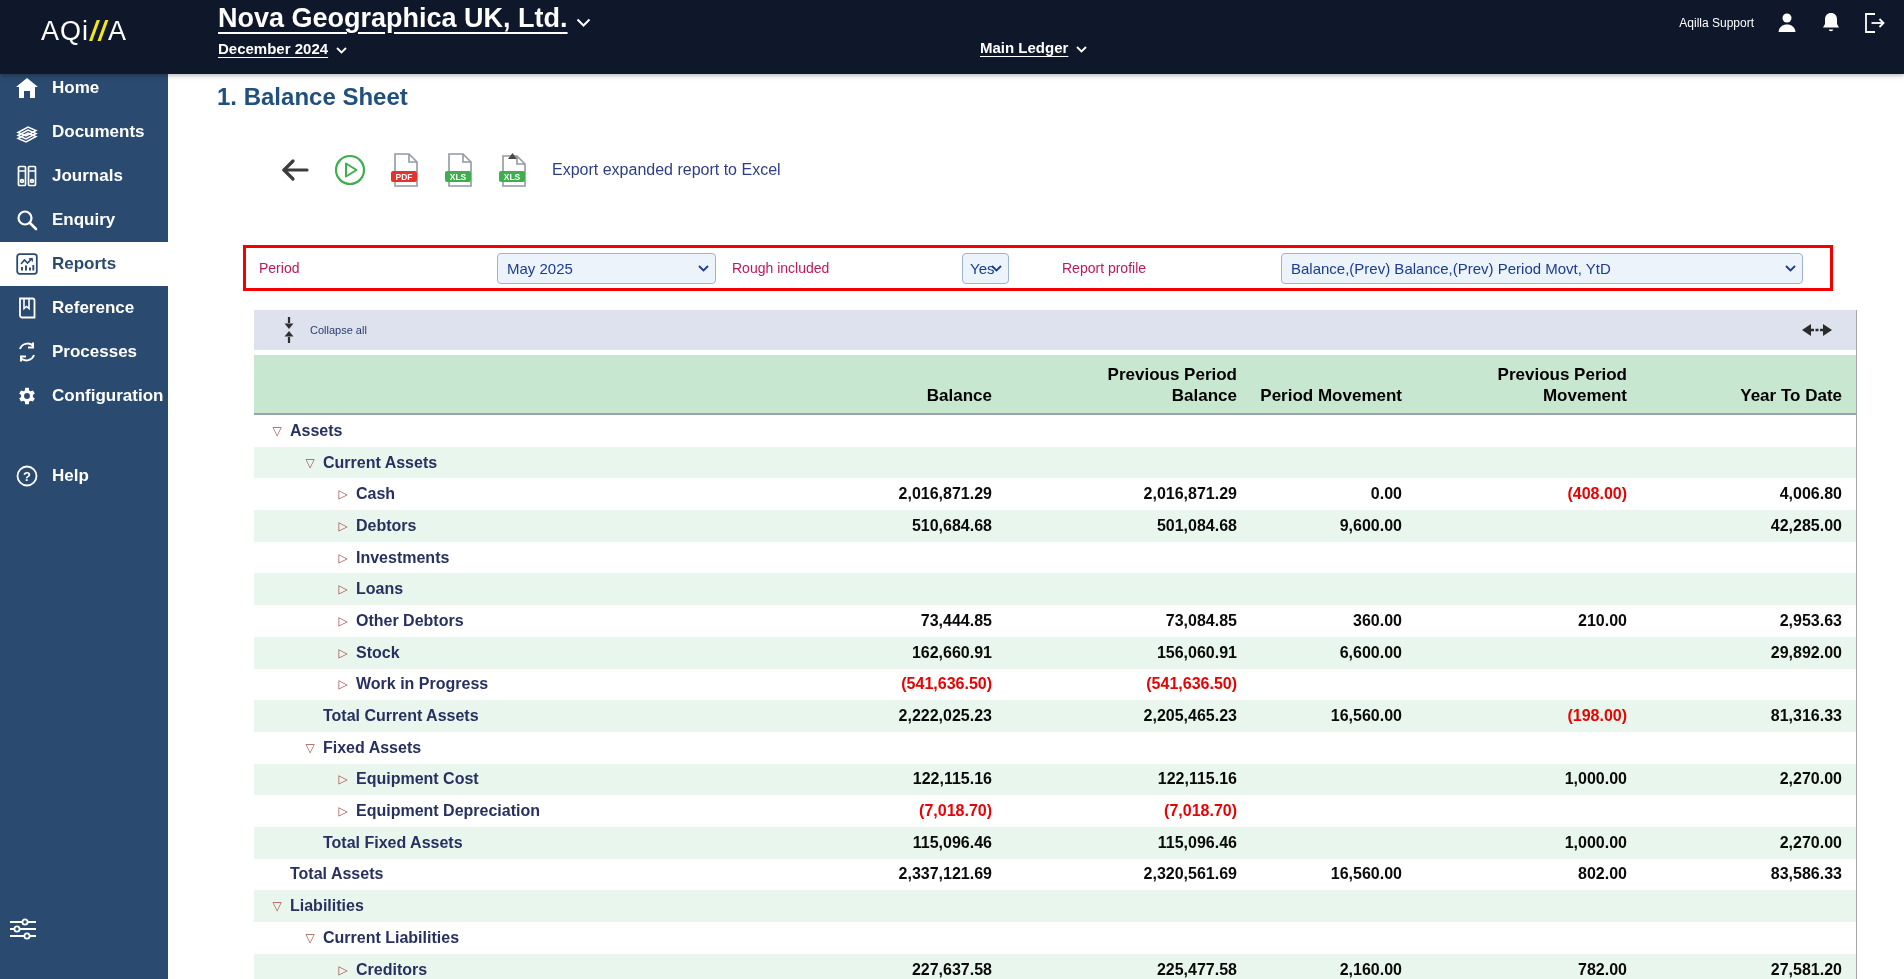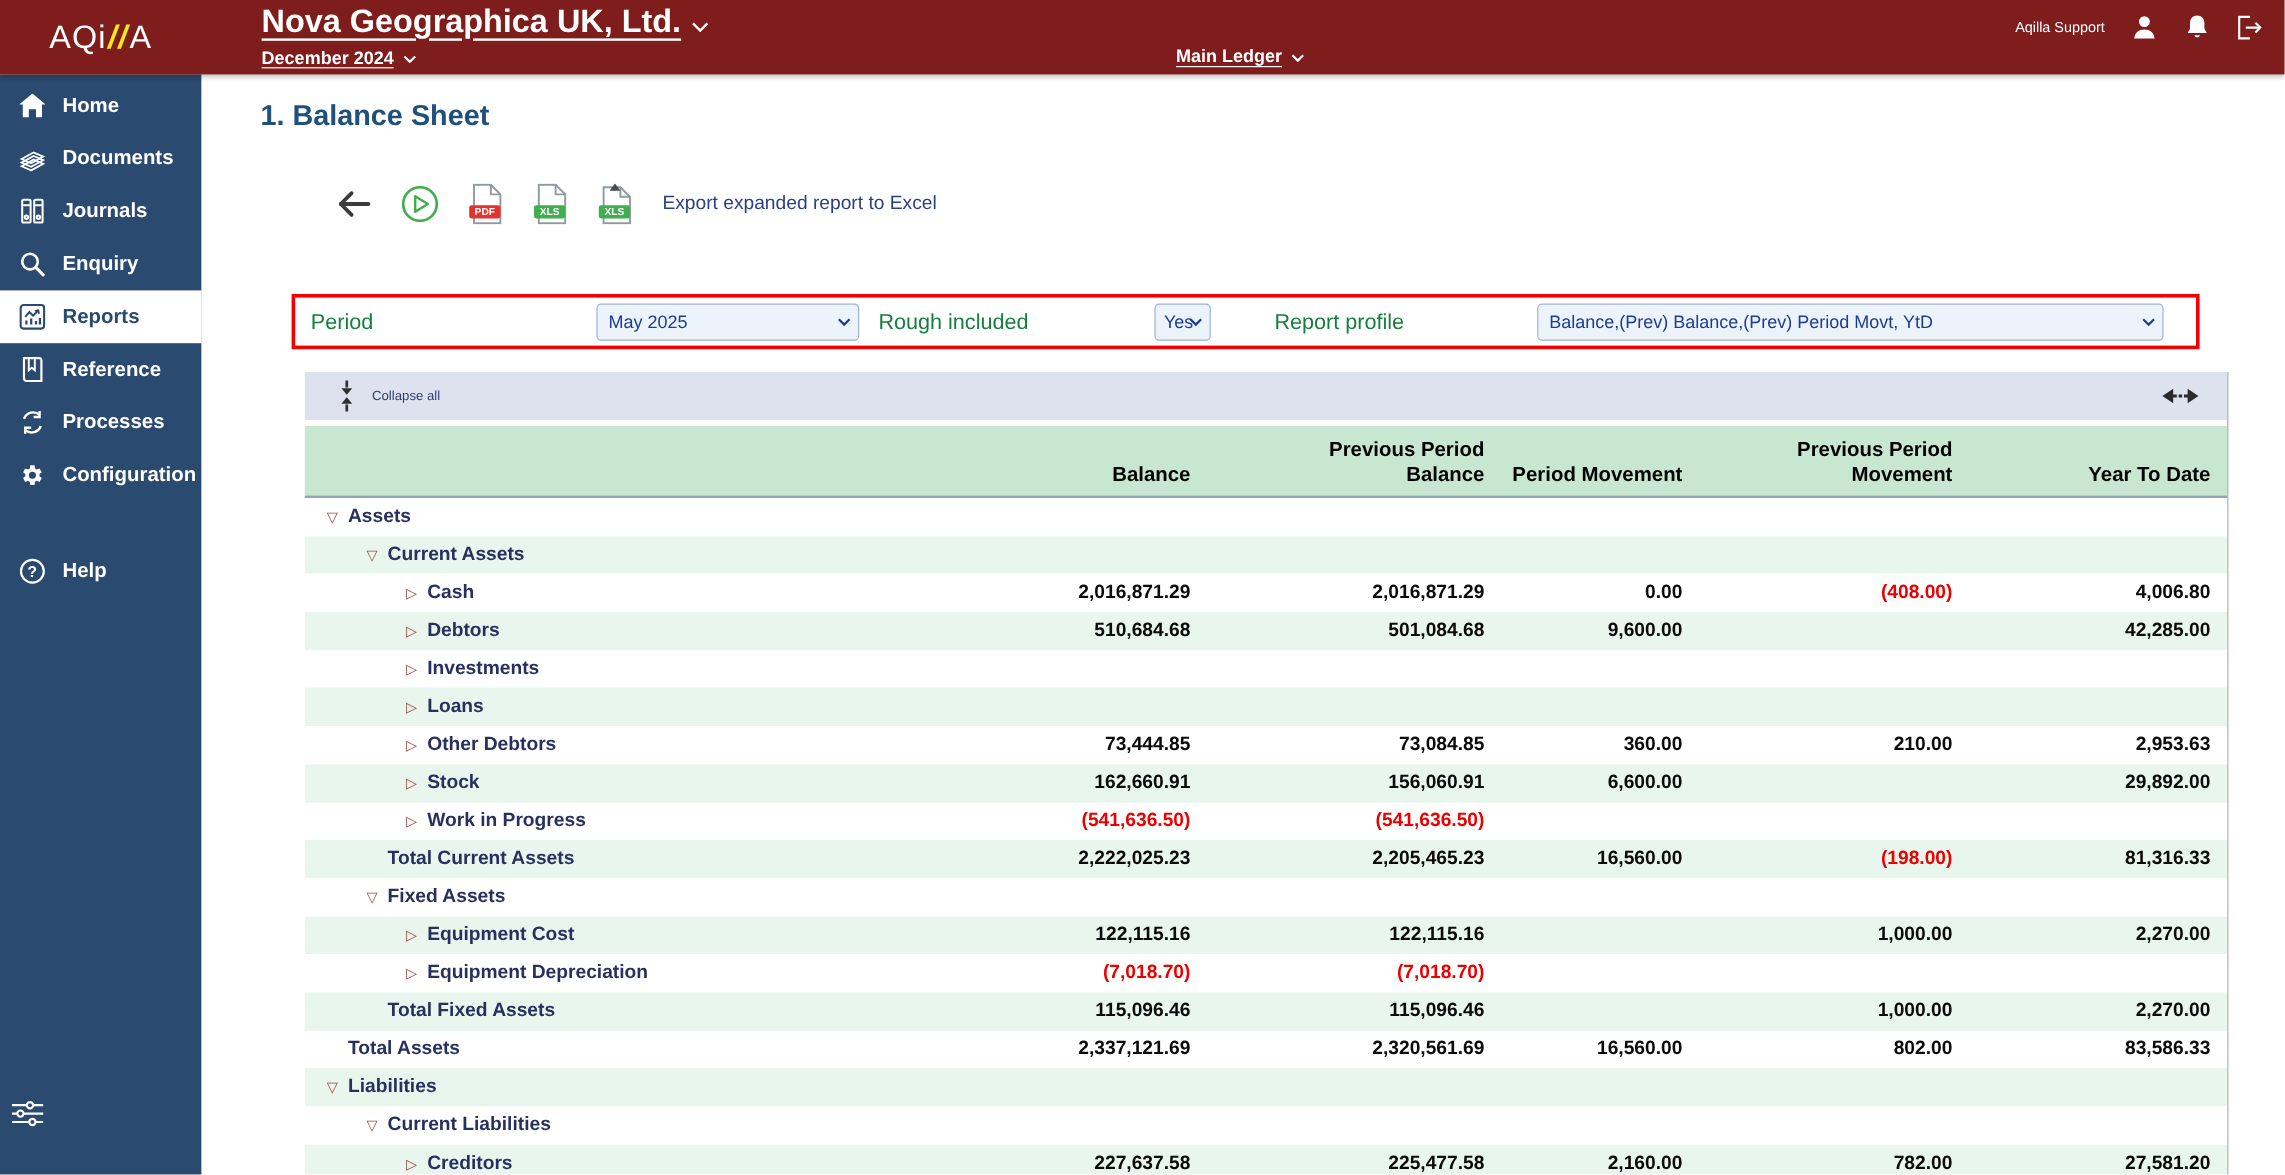--- a/index.html
+++ b/index.html
@@ -1,20 +1,20 @@
 <!DOCTYPE html>
 <html><head>
 <meta charset="utf-8">
 <style>
   html,body{margin:0;padding:0;background:#fff;}
   .app{position:relative;width:1904px;height:979px;overflow:hidden;
        font-family:"Liberation Sans",sans-serif;background:#fff;}
 
   
-  .topbar{position:absolute;left:0;top:0;width:1904px;height:62px;background:#7f1d1d;
+  .topbar{position:absolute;left:0;top:0;width:1904px;height:74px;background:#0f172a;
           color:#fff;z-index:5;box-shadow:0 2px 4px rgba(0,0,0,.25);}
   .logo{position:absolute;left:0;top:0;width:168px;height:62px;display:flex;align-items:center;
         justify-content:center;font-size:27px;letter-spacing:1px;color:#fff;cursor:pointer;}
   .logo .slash{color:#f2e71d;font-style:italic;font-weight:bold;padding:0 1px;}
   .company{position:absolute;left:218px;top:3px;font-size:27px;font-weight:bold;cursor:pointer;}
   .company .txt{text-decoration:underline;text-underline-offset:5px;}
   .period-top{position:absolute;left:218px;top:40px;font-size:15px;font-weight:bold;cursor:pointer;}
   .ledger{position:absolute;left:980px;top:39px;font-size:15px;font-weight:bold;cursor:pointer;}
   .period-top .txt,.ledger .txt{text-decoration:underline;text-underline-offset:3px;}
   .chev{display:inline-block;margin-left:8px;color:#fff;}
@@ -37,21 +37,21 @@
         overflow:hidden;box-sizing:border-box;padding-left:49px;}
   .page-title{margin:21px 0 0 0;font-size:24px;font-weight:bold;color:#20507c;}
   .toolbar{margin-top:42px;margin-left:63px;display:flex;align-items:center;gap:24px;height:34px;}
   .tool{display:inline-flex;align-items:flex-end;cursor:pointer;}
   .tool.back{color:#3c3c3c;}
   .export-label{font-size:16px;color:#2b3f85;margin-left:0px;}
 
   
   .filter-bar{margin-top:58px;margin-left:26px;width:1590px;height:46px;border:3px solid #f40000;
               box-sizing:border-box;display:flex;align-items:center;background:#fff;}
-  .flabel{font-size:18px;color:#15803d;white-space:nowrap;}
+  .flabel{font-size:14px;color:#be185d;white-space:nowrap;}
   .lbl-period{margin-left:13px;width:238px;}
   .lbl-rough{margin-left:16px;width:230px;}
   .lbl-profile{margin-left:53px;width:219px;}
   .sel-wrap{position:relative;display:inline-flex;align-items:center;}
   select{appearance:none;-webkit-appearance:none;-moz-appearance:none;background:#ecf3fb;
          border:1px solid #9db3d6;border-radius:4px;height:31px;font-size:15px;color:#1c3c94;
          padding:0 22px 0 9px;font-family:"Liberation Sans",sans-serif;outline:none;cursor:pointer;
          overflow:hidden;}
   .sel-period{width:219px;}
   .sel-rough{width:47px;padding:0 14px 0 7px;}

